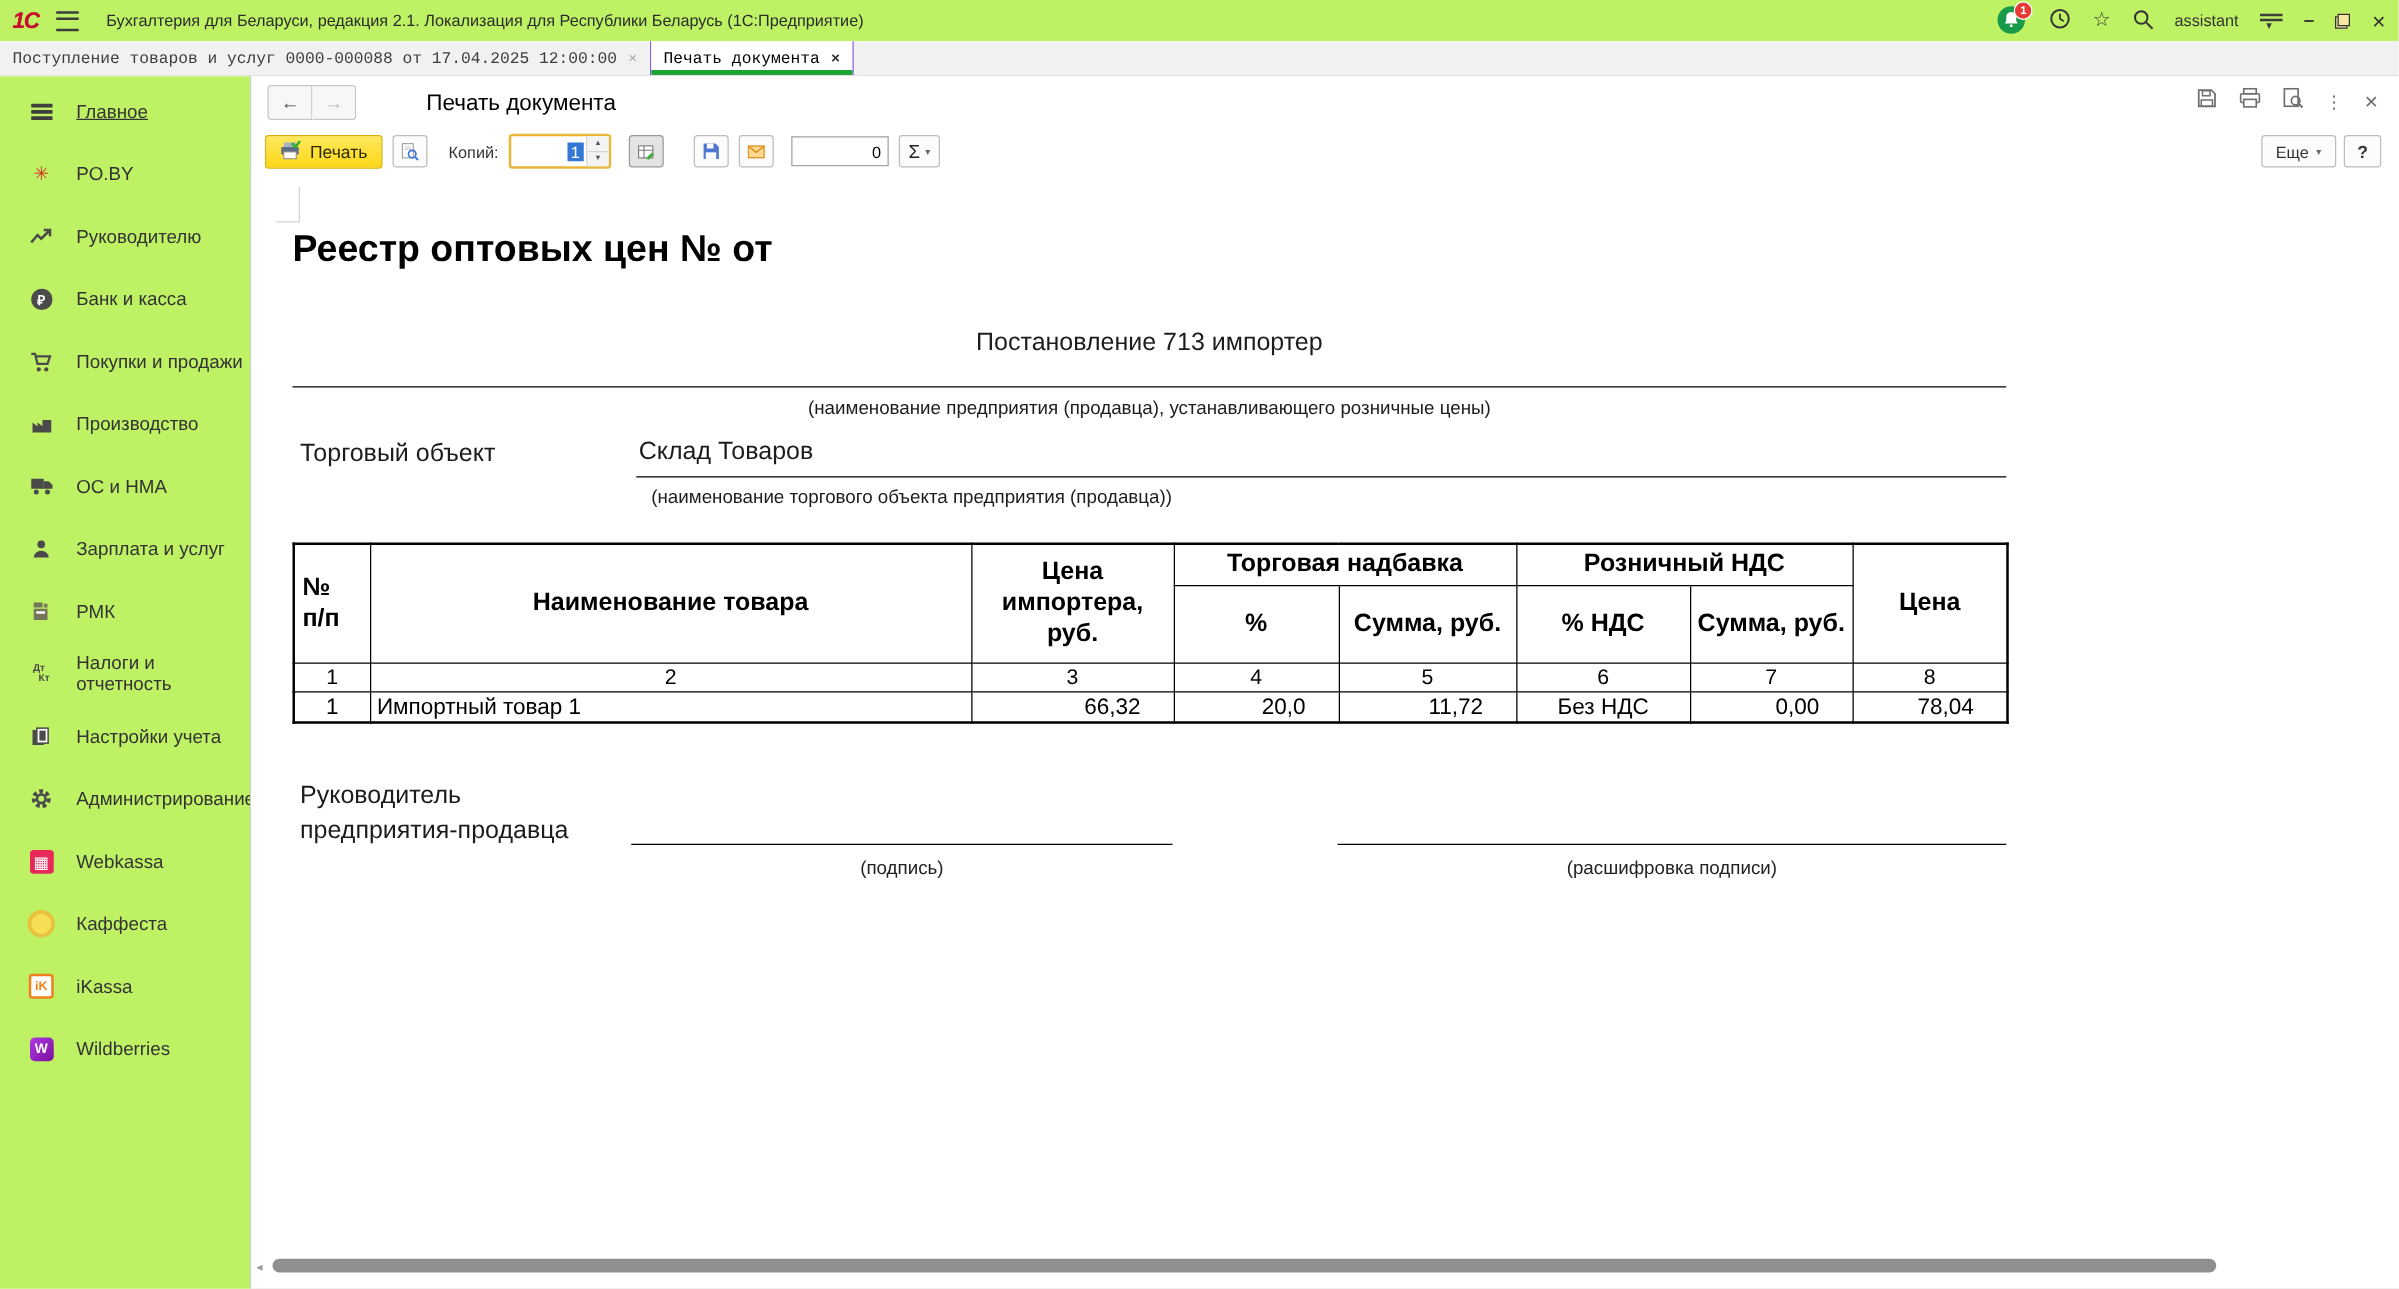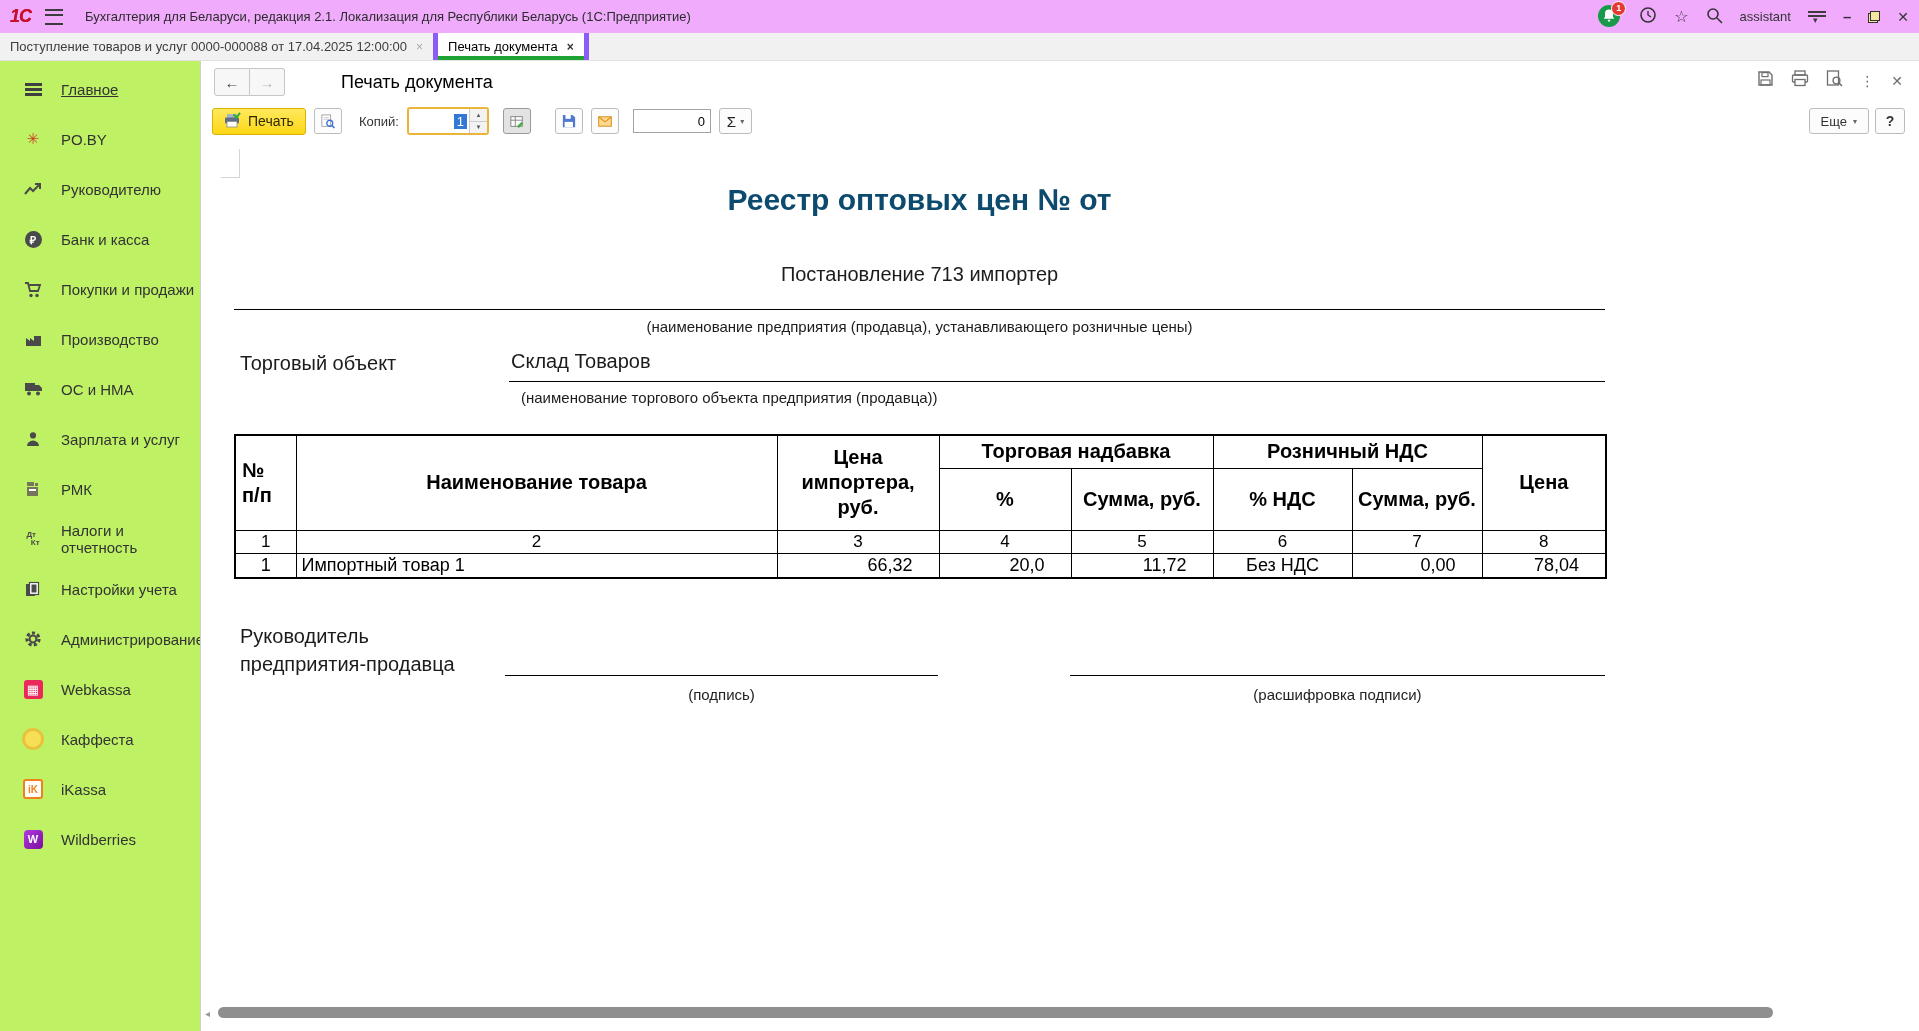--- a/index.html
+++ b/index.html
@@ -1,19 +1,19 @@
 <!DOCTYPE html>
 <html><head>
 <meta charset="utf-8">
 <style>
   html,body{margin:0;padding:0;}
   body{width:1919px;height:1031px;overflow:hidden;background:#fff;
        font-family:"Liberation Sans",sans-serif;color:#222;}
   
-  .titlebar{height:33px;background:#f0abfc;display:flex;align-items:center;
+  .titlebar{height:33px;background:#bef264;display:flex;align-items:center;
             padding:0 10px;box-sizing:border-box;font-size:13px;}
   .logo1c{color:#c8102e;font-weight:bold;font-style:italic;font-size:18px;
           letter-spacing:-1px;margin-right:14px;text-shadow:0 0 0 #c8102e;}
   .hamb{width:18px;height:12px;border-top:2px solid #3c3c3c;border-bottom:2px solid #3c3c3c;
         position:relative;margin-right:22px;}
   .hamb::before{content:"";position:absolute;left:0;right:0;top:3px;height:2px;background:#3c3c3c;}
   .apptitle{font-size:13px;color:#2b2b2b;}
   .tb-right{margin-left:auto;display:flex;align-items:center;gap:17px;}
   .bell-wrap{position:relative;width:24px;height:24px;}
   .bell-circle{width:22px;height:22px;border-radius:50%;background:#189a4a;
@@ -29,21 +29,21 @@
   .win-min{font-size:15px;color:#333;font-weight:bold;}
   .restore{position:relative;width:12px;height:12px;}
   .restore i{position:absolute;width:8px;height:8px;border:1.3px solid #333;background:#f5e7a0;}
   .restore i.b{left:0;bottom:0;}
   .restore i.f{right:0;top:0;}
   .win-close{font-size:14px;color:#333;}
   
   .tabbar{height:27px;background:#f1f1f1;display:flex;align-items:stretch;
           border-bottom:1px solid #e2e2e2;}
   .tab{display:flex;align-items:center;padding:0 10px;font-size:13px;color:#3d3d3d;
-       border-right:5px solid #8b5cf6;position:relative;cursor:default;}
+       border-right:1px solid #8b5cf6;position:relative;cursor:default;font-family:Liberation Mono, monospace;}
   .tab .x{margin-left:9px;color:#a7a7a7;font-size:12px;}
   .tab.active{background:#fff;color:#000;}
   .tab.active .x{color:#333;font-weight:bold;}
   .tab.active .greenline{position:absolute;left:0;right:0;bottom:0;height:4px;background:#1ea335;}
   
   .main{display:flex;height:971px;}
   .sidebar{width:200px;background:#bef264;box-sizing:border-box;padding-top:3px;flex:none;}
   .sb-item{height:50px;display:flex;align-items:center;padding-left:22px;gap:17px;
            font-size:15px;color:#333;cursor:pointer;}
   .sb-ic{width:22px;display:flex;justify-content:center;align-items:center;flex:none;}
@@ -102,22 +102,22 @@
   .sigma-btn{padding:0 7px;gap:4px;font-size:15px;color:#222;}
   .sigma-btn .car{font-size:8px;color:#666;}
   .tb-right2{position:absolute;right:14px;top:5px;display:flex;gap:6px;}
   .more-btn{padding:0 11px;font-size:13px;gap:6px;color:#333;}
   .more-btn .car{font-size:8px;color:#666;}
   .help-btn{width:30px;font-size:14px;font-weight:bold;color:#333;}
   
   .doc-area{position:relative;flex:1;background:#fff;overflow:hidden;border-bottom:1px solid #ababab;}
   .corner-box{position:absolute;left:20px;top:10px;width:18px;height:28px;background:#fff;
               border-right:1px solid #d4d4d4;border-bottom:1px solid #d4d4d4;}
-  .doc-title{position:absolute;left:33px;top:44px;width:1371px;text-align:center;
-             font-size:30px;font-weight:bold;color:#0c4a6e;}
+  .doc-title{position:absolute;left:33px;top:44px;width:1371px;text-align:left;
+             font-size:30px;font-weight:bold;color:#000000;}
   .org-line{position:absolute;left:33px;top:124px;width:1371px;text-align:center;font-size:20px;color:#1c1c1c;}
   .rule{position:absolute;border-bottom:1px solid #000;}
   .r-org{left:33px;top:170px;width:1371px;}
   .org-cap{position:absolute;left:33px;top:179px;width:1371px;text-align:center;font-size:15px;color:#1c1c1c;}
   .trade-label{position:absolute;left:39px;top:213px;font-size:20px;color:#1c1c1c;}
   .trade-value{position:absolute;left:310px;top:211px;font-size:20px;color:#1c1c1c;}
   .r-trade{left:308px;top:242px;width:1096px;}
   .trade-cap{position:absolute;left:320px;top:250px;font-size:15px;color:#1c1c1c;}
   .doc-table{position:absolute;left:33px;top:295px;border-collapse:collapse;table-layout:fixed;
              font-size:18px;color:#000;}

